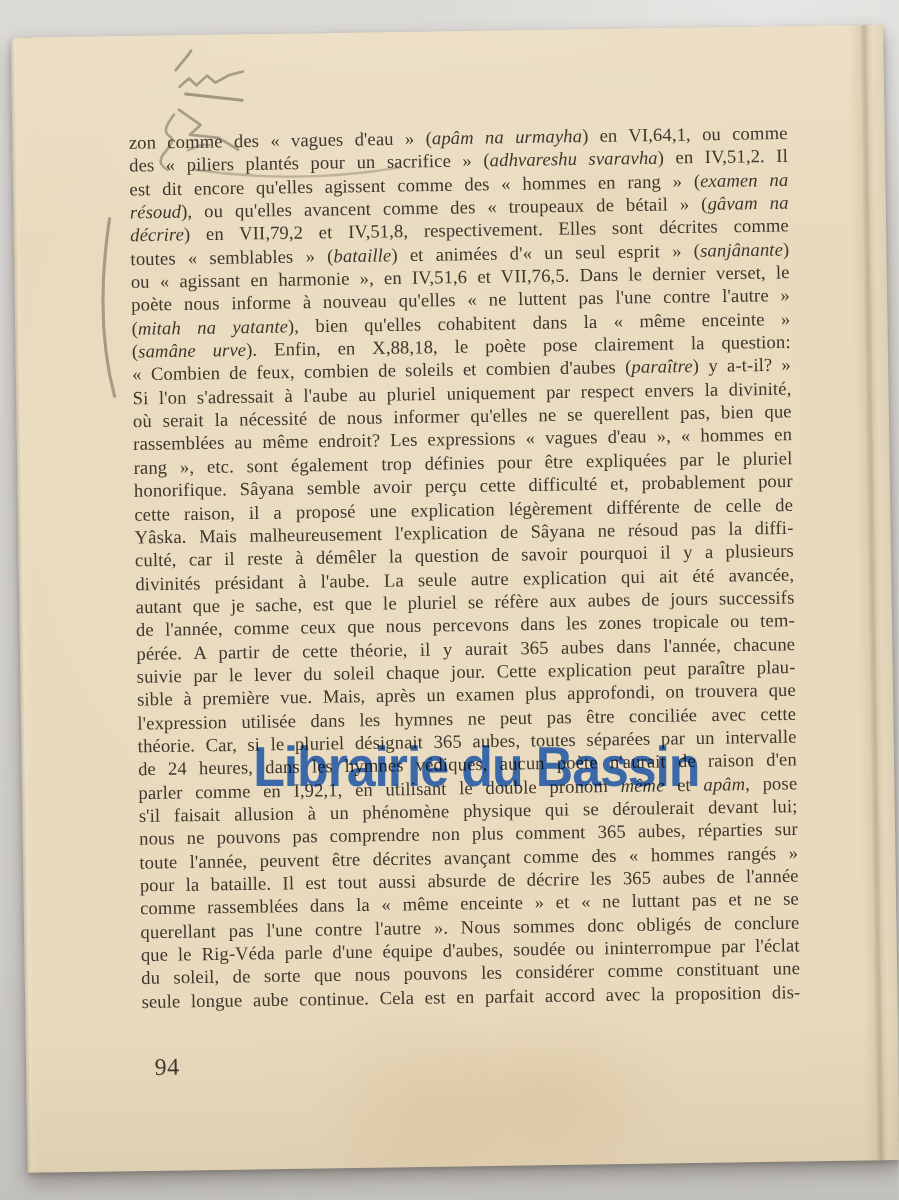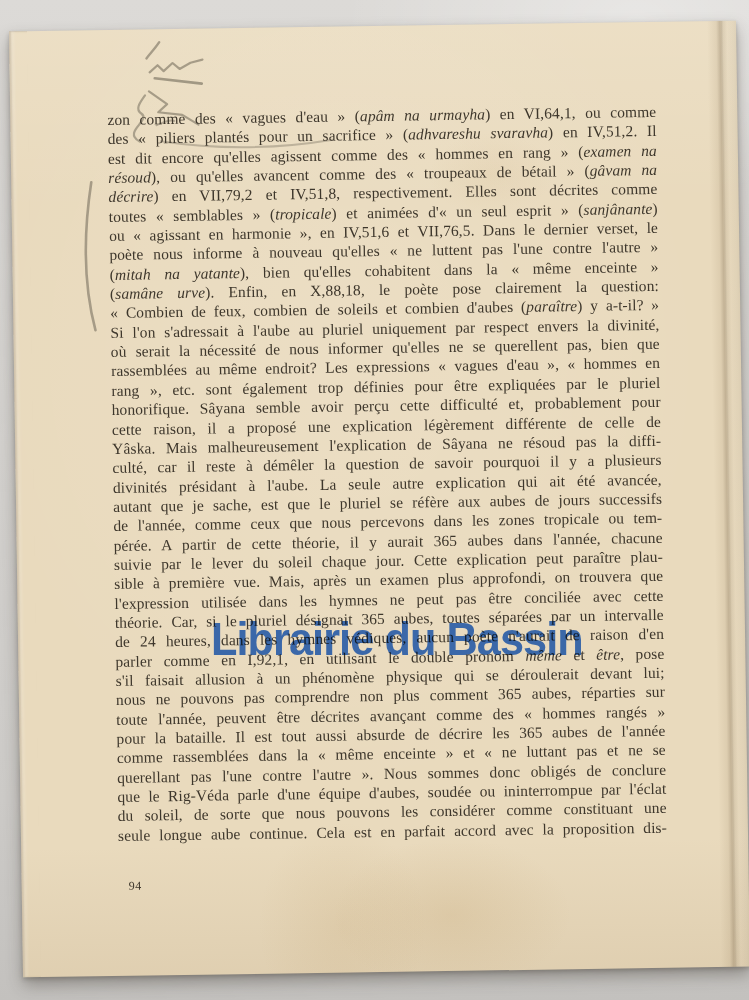--- a/index.html
+++ b/index.html
@@ -42,21 +42,21 @@
   #facing-page-strip{
     position:absolute;top:0;bottom:0;left:712px;right:0;
     background:linear-gradient(to right,rgba(0,0,0,.05),rgba(255,255,255,.06) 40%,rgba(0,0,0,.06));
   }
   #text-block{
     position:absolute;left:97px;top:80px;width:549px;
     font-size:15.5px;line-height:19.35px;letter-spacing:.1px;
   }
   .line{text-align:justify;text-align-last:justify;white-space:normal;}
   .line i{font-style:italic;}
-  #page-number{position:absolute;left:107px;top:849px;font-size:12px;letter-spacing:.5px;}
+  #page-number{position:absolute;left:107px;top:849px;font-size:20px;letter-spacing:.5px;}
   #pencil-marks{position:absolute;left:0;top:0;pointer-events:none;}
   #watermark-overlay{
     position:absolute;left:211px;top:615px;transform:scaleX(.92);transform-origin:left top;
     font-family:"Liberation Sans","DejaVu Sans",sans-serif;font-weight:bold;
     font-size:47px;line-height:1;white-space:nowrap;
     mix-blend-mode:multiply;opacity:.92;letter-spacing:-1px;
   }
 </style>
 </head>
 <body>
@@ -78,21 +78,21 @@
     <path d="M80,152 C72,200 70,252 82,300" stroke="currentColor" stroke-width="2.6" opacity=".75"></path>
     <path d="M150,112 Q236,126 322,113" stroke="currentColor" stroke-width="2" opacity=".5"></path>
   </svg>
 
   <div id="text-block" style="color: rgb(62, 55, 44);">
       <div class="line"><span>zon comme des « vagues d'eau » (</span><i>apâm na urmayha</i><span>) en VI,64,1, ou comme</span></div>
       <div class="line"><span>des « piliers plantés pour un sacrifice » (</span><i>adhvareshu svaravha</i><span>) en IV,51,2. Il</span></div>
       <div class="line"><span>est dit encore qu'elles agissent comme des « hommes en rang » (</span><i>examen na</i></div>
       <div class="line"><i>résoud</i><span>), ou qu'elles avancent comme des « troupeaux de bétail » (</span><i>gâvam na</i></div>
       <div class="line"><i>décrire</i><span>) en VII,79,2 et IV,51,8, respectivement. Elles sont décrites comme</span></div>
-      <div class="line"><span>toutes « semblables » (</span><i>tropicale</i><span>) et animées d'« un seul esprit » (</span><i>sanjânante</i><span>)</span></div>
+      <div class="line"><span>toutes « semblables » (</span><i>bataille</i><span>) et animées d'« un seul esprit » (</span><i>sanjânante</i><span>)</span></div>
       <div class="line"><span>ou « agissant en harmonie », en IV,51,6 et VII,76,5. Dans le dernier verset, le</span></div>
       <div class="line"><span>poète nous informe à nouveau qu'elles « ne luttent pas l'une contre l'autre »</span></div>
       <div class="line"><span>(</span><i>mitah na yatante</i><span>), bien qu'elles cohabitent dans la « même enceinte »</span></div>
       <div class="line"><span>(</span><i>samâne urve</i><span>). Enfin, en X,88,18, le poète pose clairement la question:</span></div>
       <div class="line"><span>« Combien de feux, combien de soleils et combien d'aubes (</span><i>paraître</i><span>) y a-t-il? »</span></div>
       <div class="line"><span>Si l'on s'adressait à l'aube au pluriel uniquement par respect envers la divinité,</span></div>
       <div class="line"><span>où serait la nécessité de nous informer qu'elles ne se querellent pas, bien que</span></div>
       <div class="line"><span>rassemblées au même endroit? Les expressions « vagues d'eau », « hommes en</span></div>
       <div class="line"><span>rang », etc. sont également trop définies pour être expliquées par le pluriel</span></div>
       <div class="line"><span>honorifique. Sâyana semble avoir perçu cette difficulté et, probablement pour</span></div>
@@ -101,21 +101,21 @@
       <div class="line"><span>culté, car il reste à démêler la question de savoir pourquoi il y a plusieurs</span></div>
       <div class="line"><span>divinités présidant à l'aube. La seule autre explication qui ait été avancée,</span></div>
       <div class="line"><span>autant que je sache, est que le pluriel se réfère aux aubes de jours successifs</span></div>
       <div class="line"><span>de l'année, comme ceux que nous percevons dans les zones tropicale ou tem-</span></div>
       <div class="line"><span>pérée. A partir de cette théorie, il y aurait 365 aubes dans l'année, chacune</span></div>
       <div class="line"><span>suivie par le lever du soleil chaque jour. Cette explication peut paraître plau-</span></div>
       <div class="line"><span>sible à première vue. Mais, après un examen plus approfondi, on trouvera que</span></div>
       <div class="line"><span>l'expression utilisée dans les hymnes ne peut pas être conciliée avec cette</span></div>
       <div class="line"><span>théorie. Car, si le pluriel désignait 365 aubes, toutes séparées par un intervalle</span></div>
       <div class="line"><span>de 24 heures, dans les hymnes védiques, aucun poète n'aurait de raison d'en</span></div>
-      <div class="line"><span>parler comme en I,92,1, en utilisant le double pronom </span><i>même</i><span> et </span><i>être</i><span>, pose</span></div>
+      <div class="line"><span>parler comme en I,92,1, en utilisant le double pronom </span><i>même</i><span> et </span><i>apâm</i><span>, pose</span></div>
       <div class="line"><span>s'il faisait allusion à un phénomène physique qui se déroulerait devant lui;</span></div>
       <div class="line"><span>nous ne pouvons pas comprendre non plus comment 365 aubes, réparties sur</span></div>
       <div class="line"><span>toute l'année, peuvent être décrites avançant comme des « hommes rangés »</span></div>
       <div class="line"><span>pour la bataille. Il est tout aussi absurde de décrire les 365 aubes de l'année</span></div>
       <div class="line"><span>comme rassemblées dans la « même enceinte » et « ne luttant pas et ne se</span></div>
       <div class="line"><span>querellant pas l'une contre l'autre ». Nous sommes donc obligés de conclure</span></div>
       <div class="line"><span>que le Rig-Véda parle d'une équipe d'aubes, soudée ou ininterrompue par l'éclat</span></div>
       <div class="line"><span>du soleil, de sorte que nous pouvons les considérer comme constituant une</span></div>
       <div class="line"><span>seule longue aube continue. Cela est en parfait accord avec la proposition dis-</span></div>
     </div>

